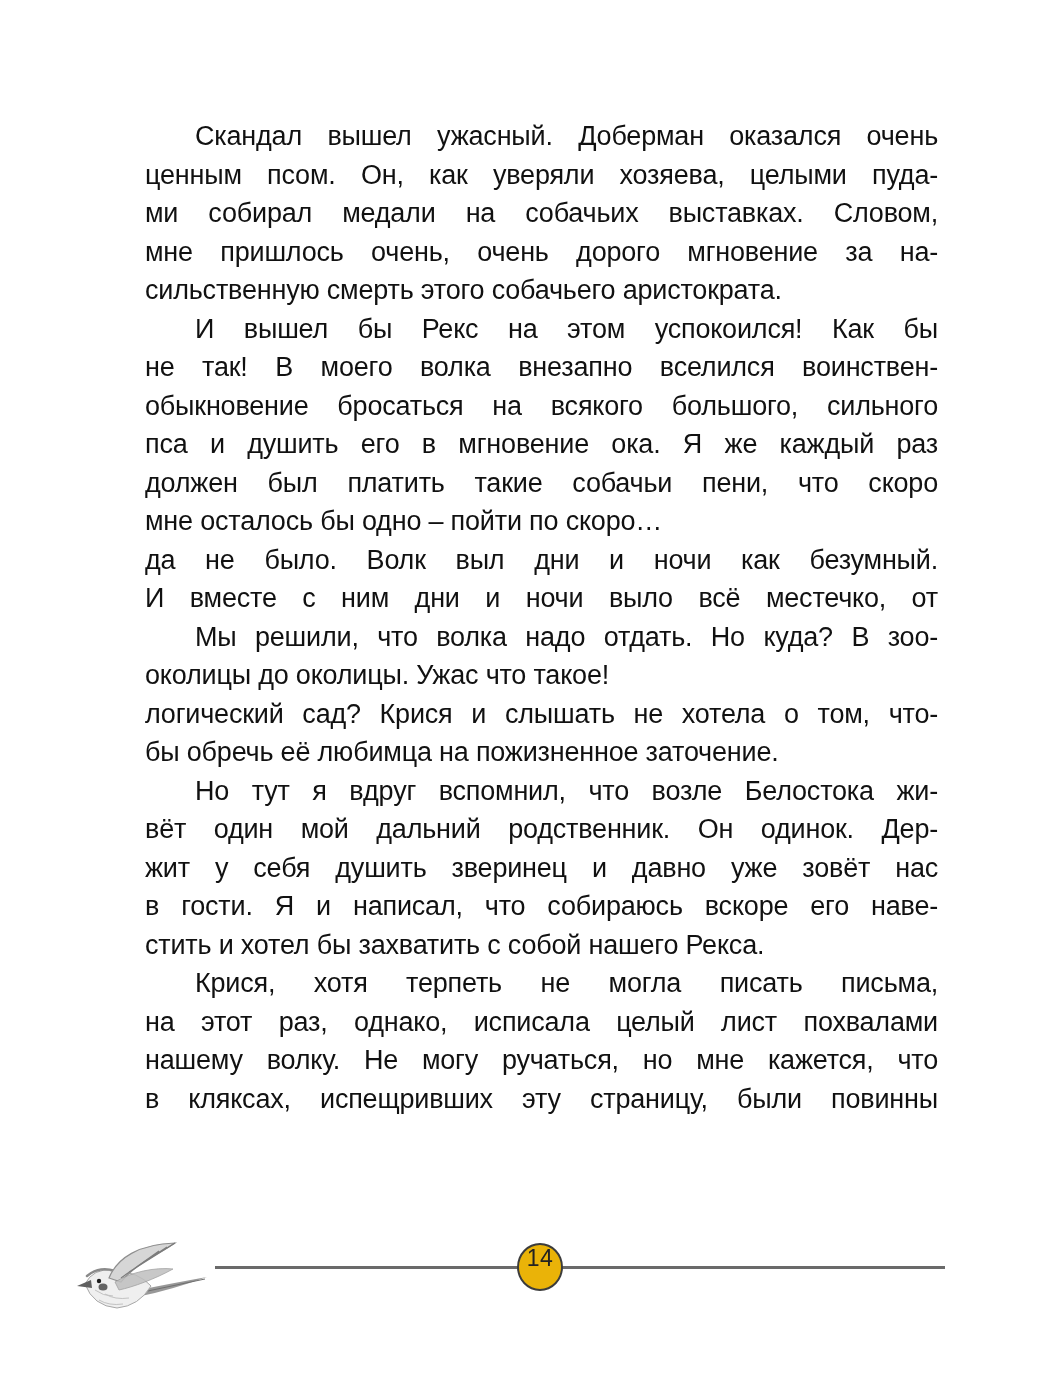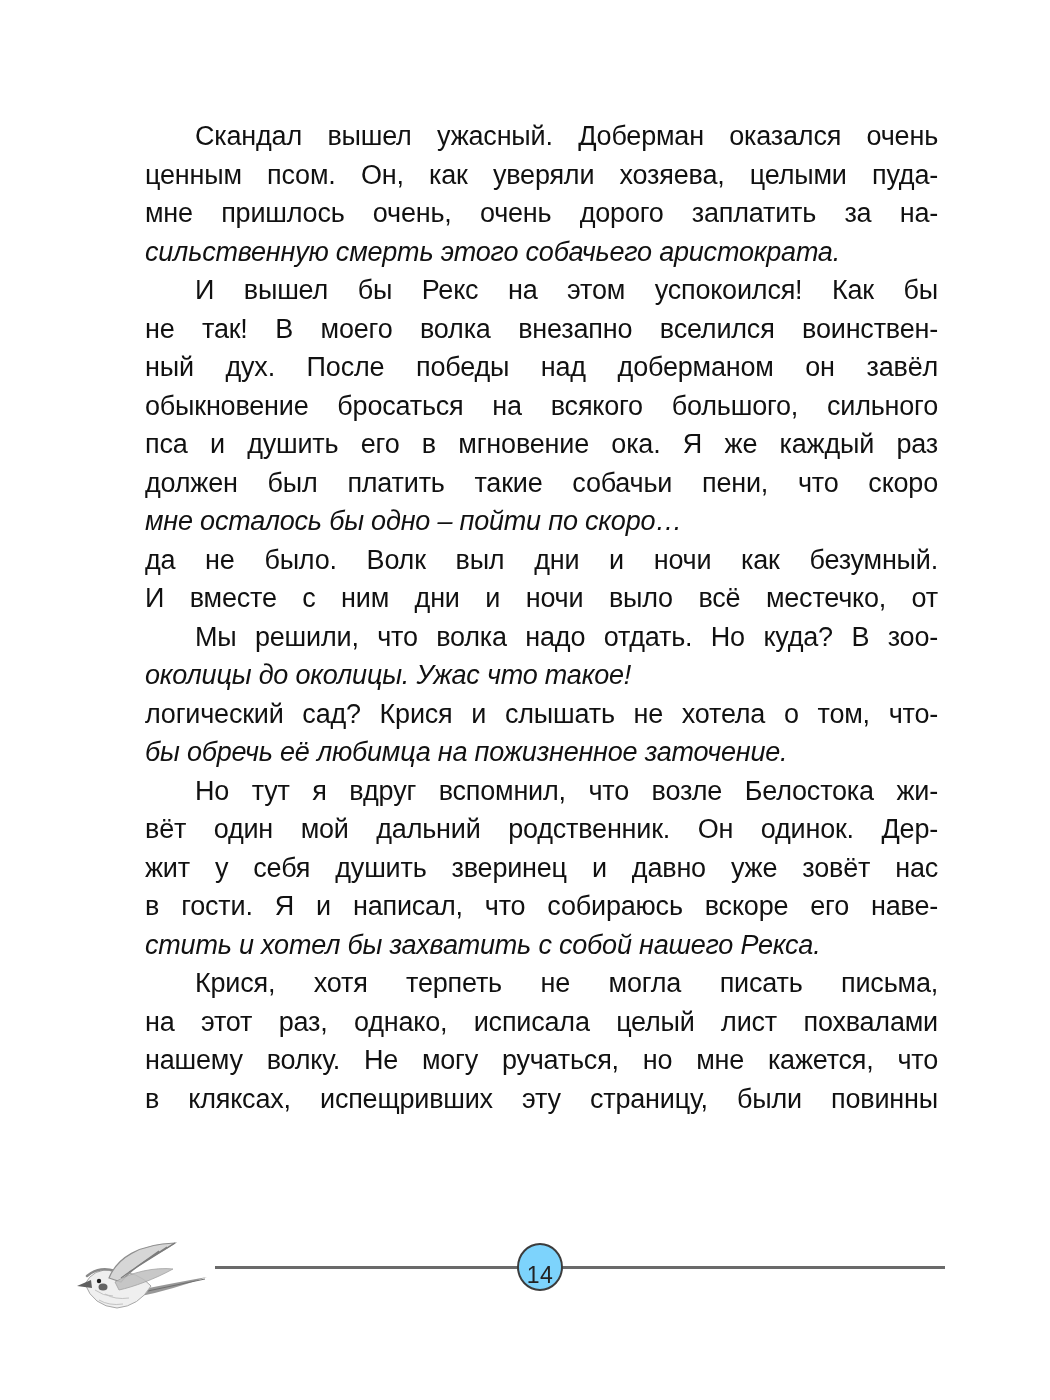--- a/index.html
+++ b/index.html
@@ -28,42 +28,41 @@
   .line {
     text-align: justify;
     text-align-last: justify;
     white-space: normal;
   }
   .line.indent {
     text-indent: 50px;
   }
   .line.para-end {
     text-align-last: left;
-    font-style: italic;
   }
   .footer-rule {
     position: absolute;
     left: 215px;
     top: 1266px;
     width: 730px;
     height: 3px;
     background: #6a6a6a;
   }
   .page-badge {
     position: absolute;
     left: 517px;
     top: 1243px;
     width: 46px;
     height: 48px;
-    background: #7dd3fc;
+    background: #eab308;
     border: 2px solid #3c3c3c;
     border-radius: 50%;
     box-sizing: border-box;
     display: flex;
-    align-items: flex-end;
+    align-items: flex-start;
     justify-content: center;
     font-size: 23px;
     letter-spacing: 0.5px;
     color: #222222;
   }
   .bird {
     position: absolute;
     left: 73px;
     top: 1240px;
     width: 140px;
@@ -71,25 +70,25 @@
   }
 </style>
 </head>
 <body>
 
 <div class="page">
 
   <div class="text-block">
       <div class="line indent">Скандал вышел ужасный. Доберман оказался очень</div>
       <div class="line">ценным псом. Он, как уверяли хозяева, целыми пуда-</div>
-      <div class="line">мне пришлось очень, очень дорого заплатить за на-</div>
+      <div class="line">ми собирал медали на собачьих выставках. Словом,</div>
+      <div class="line">мне пришлось очень, очень дорого мгновение за на-</div>
       <div class="line para-end">сильственную смерть этого собачьего аристократа.</div>
       <div class="line indent">И вышел бы Рекс на этом успокоился! Как бы</div>
       <div class="line">не так! В моего волка внезапно вселился воинствен-</div>
-      <div class="line">ный дух. После победы над доберманом он завёл</div>
       <div class="line">обыкновение бросаться на всякого большого, сильного</div>
       <div class="line">пса и душить его в мгновение ока. Я же каждый раз</div>
       <div class="line">должен был платить такие собачьи пени, что скоро</div>
       <div class="line para-end">мне осталось бы одно – пойти по скоро…</div>
       <div class="line">да не было. Волк выл дни и ночи как безумный.</div>
       <div class="line">И вместе с ним дни и ночи выло всё местечко, от</div>
       <div class="line indent">Мы решили, что волка надо отдать. Но куда? В зоо-</div>
       <div class="line para-end">околицы до околицы. Ужас что такое!</div>
       <div class="line">логический сад? Крися и слышать не хотела о том, что-</div>
       <div class="line para-end">бы обречь её любимца на пожизненное заточение.</div>

